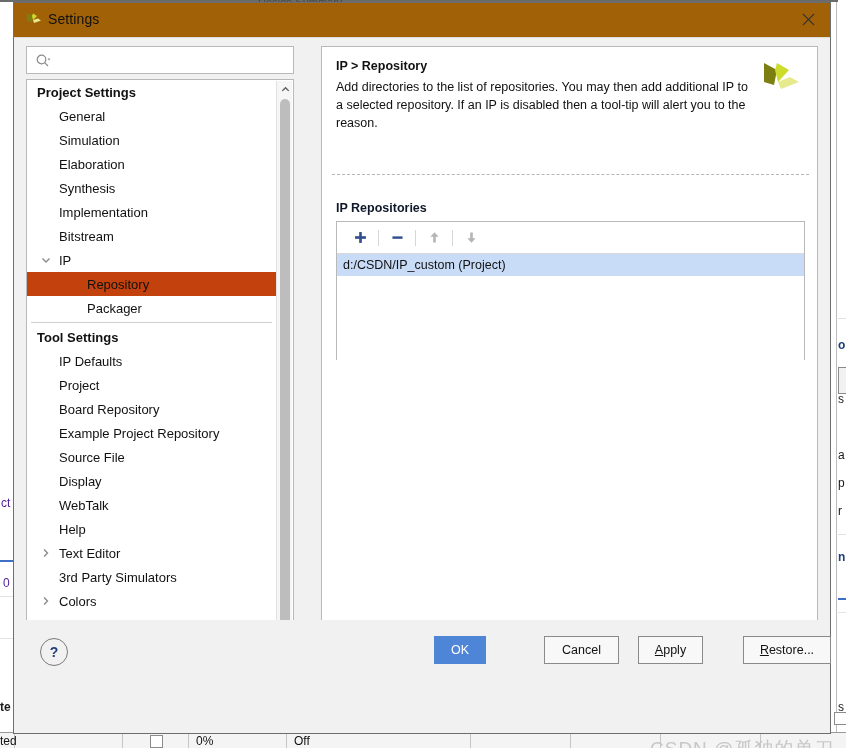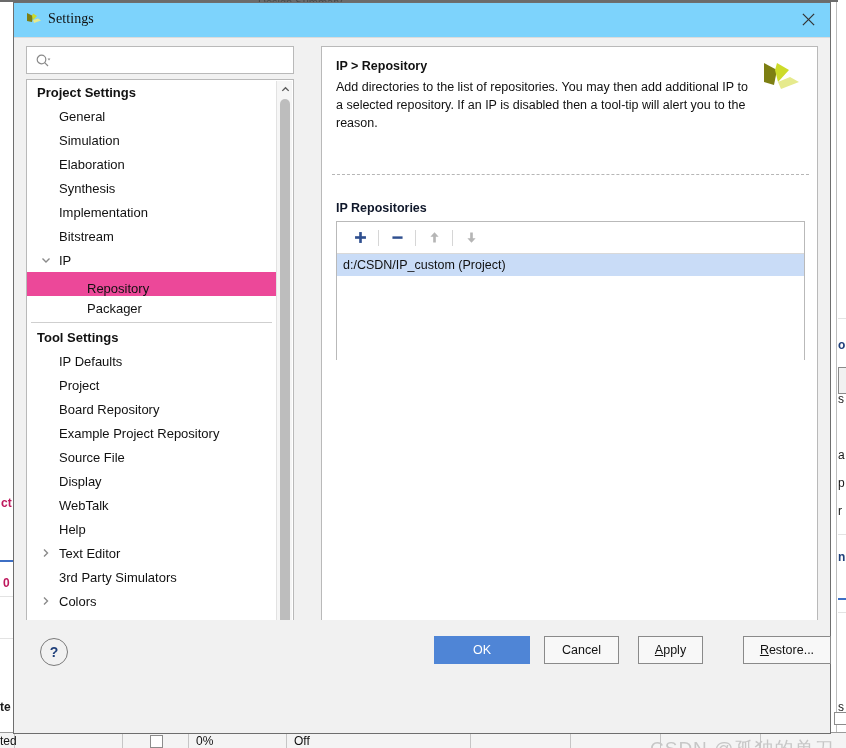--- a/index.html
+++ b/index.html
@@ -32,37 +32,36 @@
   }
   .bg-frag.blue { color:#1f3f7a; font-weight:bold; }
   .bg-hline { position:absolute; background:#e3e3e3; height:1px; }
   .bg-accent { position:absolute; background:#3d6fc4; }
   .bg-bottom-table {
     position:absolute; left:0; top:732px; width:846px; height:16px;
     background:#f4f4f4; border-top:1px solid #9a9a9a;
   }
   .bg-bottom-table .cellline { position:absolute; top:0; width:1px; height:16px; background:#c6c6c6; }
   .bg-bottom-table .celltext { position:absolute; top:1px; font-size:12px; color:#111; white-space:nowrap; }
-  .bg-left-frag { position:absolute; left:0; font-size:12px; color:#be185d; white-space:nowrap;font-weight:bold; }
+  .bg-left-frag { position:absolute; left:0; font-size:12px; color:#4c1d95; white-space:nowrap; }
   .bg-checkbox {
     position:absolute; width:11px; height:11px; border:1px solid #8c8c8c; background:#fff;
   }
 
   
   .dialog {
     position:absolute; left:13px; top:2px; width:818px; height:732px;
     background:#f1f1f1;
     border:1px solid #6e6e6e;
     box-shadow: 0 0 0 0 rgba(0,0,0,0);
     box-sizing:border-box;
   }
   .titlebar {
-    position:relative; height:34px; background:#7dd3fc;
+    position:relative; height:34px; background:#a16207;
     border-bottom:1px solid #dcdcdc;
-    font-family:Liberation Serif, serif;
   }
   .title-logo { position:absolute; left:10px; top:8px; width:18px; height:18px; }
   .title-text {
     position:absolute; left:34px; top:8px; font-size:14px; color:#111;
     letter-spacing:0.1px;
   }
   .title-close {
     position:absolute; right:0px; top:0px; width:44px; height:33px;
     display:flex; align-items:center; justify-content:center;
     cursor:default;
@@ -99,21 +98,21 @@
     font-size:13px; font-weight:bold; color:#111; padding-left:10px;
   }
   .tree-sep { height:1px; background:#cfcfcf; margin:2px 4px 2px 4px; }
   .tree-item {
     height:24px; display:flex; align-items:center;
     font-size:13px; color:#111; padding-left:12px; cursor:default;
   }
   .tree-item .lbl { margin-left:20px; }
   .tree-item.has-arrow .lbl { margin-left:6px; }
   .tree-item.deep .lbl { margin-left:48px; }
-  .tree-item.selected { background:#ec4899;align-items:flex-end; }
+  .tree-item.selected { background:#c2410c; }
   .arrow { width:14px; height:14px; flex:0 0 14px; display:inline-block; }
 
   .tree-scroll {
     position:absolute; right:1px; top:1px; width:16px; height:605px;
     background:#f6f6f6; border-left:1px solid #e2e2e2; box-sizing:border-box;
   }
   .tsb-btn { position:absolute; left:0; width:16px; height:16px; display:flex;
              align-items:center; justify-content:center; }
   .tsb-btn.up { top:0; }
   .tsb-btn.down { bottom:0; }
@@ -448,21 +447,21 @@
             </div>
           </div>
         </div>
 
         <div class="refresh-btn">Refresh All</div>
       </div>
 
       <div class="footer">
         <div class="help-btn">?</div>
 
-        <div class="btn primary" style="left:420px; width:96px;">
+        <div class="btn primary" style="left:420px; width:52px;">
           <span>OK</span>
         </div>
         <div class="btn" style="left:530px; width:75px;">
           <span>Cancel</span>
         </div>
         <div class="btn" style="left:624px; width:65px;">
           <span><u>A</u><span>pply</span></span>
         </div>
         <div class="btn" style="left:729px; width:88px;">
           <span><u>R</u><span>estore...</span></span>

